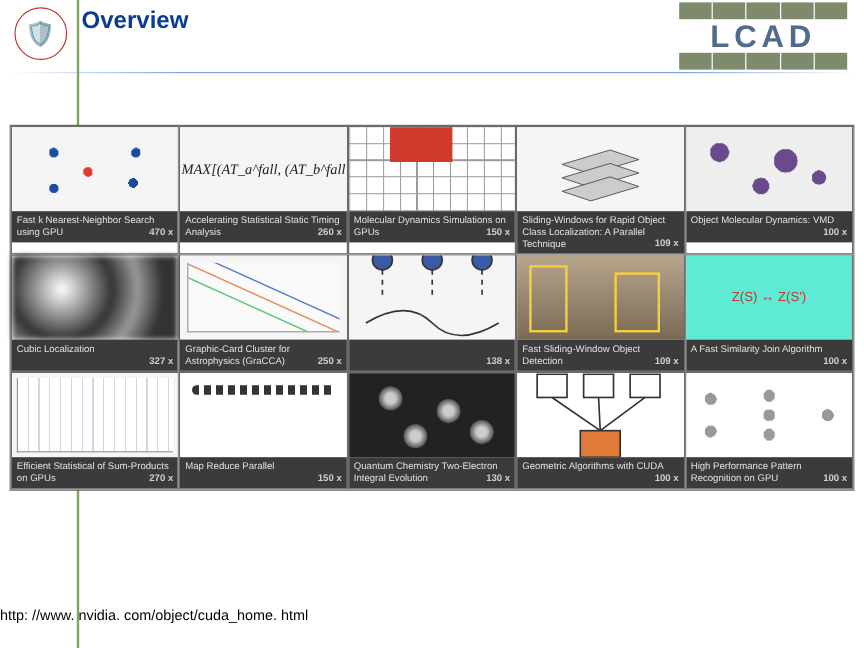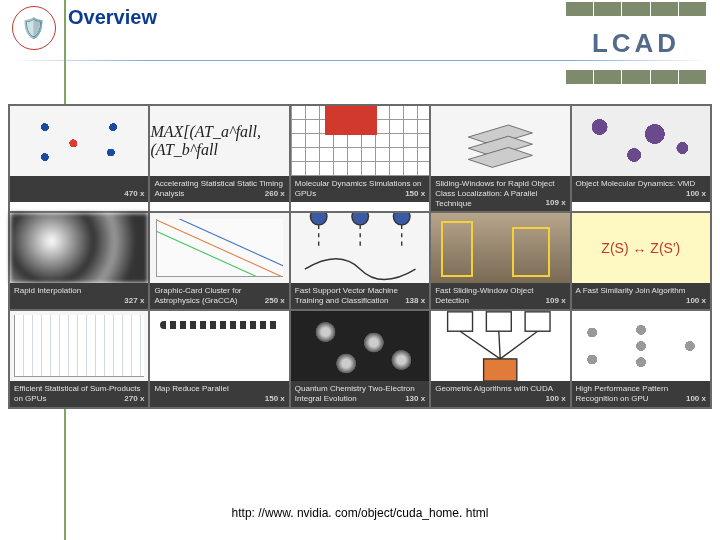--- a/index.html
+++ b/index.html
@@ -4,36 +4,36 @@
 <style>
   * { margin: 0; padding: 0; box-sizing: border-box; }
   body { width: 720px; height: 540px; background: #fff; font-family: Verdana, Arial, sans-serif; overflow: hidden; }
   .header { display: flex; align-items: flex-start; padding: 6px 12px 0 12px; height: 56px; position: relative; }
   .crest { width: 44px; height: 44px; border-radius: 50%; border: 1px solid #c0392b; background: #fff; display: flex; align-items: center; justify-content: center; margin-right: 12px; font-size: 20px; }
   .vline { width: 2px; height: 540px; background: #7fa560; position: absolute; left: 64px; top: 0; z-index: 0; }
   .title { font-size: 20px; font-weight: bold; color: #0a3d91; z-index: 2; }
   .lcad-box { position: absolute; right: 14px; top: 2px; width: 140px; }
   .lcad-strip { height: 14px; display: flex; gap: 1px; margin-bottom: 0; }
   .lcad-strip span { flex: 1; background: #7d8a6b; }
-  .lcad-text { font-size: 26px; font-weight: bold; letter-spacing: 4px; color: #536b8a; text-align: center; line-height: 1; margin: 14px 0; }
+  .lcad-text { font-size: 26px; font-weight: bold; letter-spacing: 4px; color: #536b8a; text-align: center; line-height: 1; margin: 1px 0; }
   .hline { position: absolute; left: 8px; right: 8px; top: 60px; height: 1px; background: linear-gradient(to right, transparent, #7ea6e0 20%, #7ea6e0 80%, transparent); }
   .grid { position: absolute; left: 8px; right: 8px; top: 104px; display: grid; grid-template-columns: repeat(5, 1fr); gap: 0; border: 1px solid #6a6a6a; }
   .card { border: 1px solid #6a6a6a; display: flex; flex-direction: column; background: #fff; }
   .thumb { width: 100%; height: 70px; background: #f5f5f5; position: relative; overflow: hidden; }
   .cap { background: #3b3b3b; color: #e0e0e0; font-size: 8px; line-height: 1.25; padding: 3px 4px 2px 4px; min-height: 26px; position: relative; }
   .speed { position: absolute; right: 4px; bottom: 3px; font-size: 8px; color: #cfcfcf; font-weight: bold; }
-  .footer { position: absolute; bottom: 20px; width: 100%; text-align: center; font-size: 12px; color: #000; }
+  .footer { position: absolute; bottom: 20px; width: 100%; font-size: 12px; color: #000; }
   
   .dots::before { content:""; position:absolute; inset:12px; background:
     radial-gradient(circle 4px at 20% 20%, #1b4aa3 98%, transparent),
     radial-gradient(circle 4px at 80% 20%, #1b4aa3 98%, transparent),
     radial-gradient(circle 4px at 45% 55%, #e03a2c 98%, transparent),
     radial-gradient(circle 4px at 20% 85%, #1b4aa3 98%, transparent),
     radial-gradient(circle 4px at 78% 75%, #1b4aa3 98%, transparent); }
-  .math { display:flex; align-items:center; justify-content:center; font-family:Georgia,serif; font-size:16px; font-style:italic; color:#222; }
+  .math { display:flex; align-items:center; justify-content:center; font-family:Georgia,serif; font-size:12px; font-style:italic; color:#222; }
   .gridplot { background:
     linear-gradient(#d0392b, #d0392b) 40% 0/38% 42% no-repeat,
     repeating-linear-gradient(0deg, #999 0 1px, transparent 1px 14px),
     repeating-linear-gradient(90deg, #999 0 1px, transparent 1px 14px),
     #fff; }
   .sheets { display:flex; align-items:center; justify-content:center; }
   .sheets svg { width:80%; height:80%; }
   .mol { background:
     radial-gradient(circle 8px at 20% 30%, #6a4a8c 98%, transparent),
     radial-gradient(circle 10px at 60% 40%, #6a4a8c 98%, transparent),
@@ -44,21 +44,21 @@
   .lines { background:
     linear-gradient(to top right, transparent 48%, #e07b3a 49%, transparent 50%),
     linear-gradient(to top right, transparent 38%, #3ac05a 39%, transparent 40%),
     linear-gradient(to top right, transparent 58%, #3a6ac0 59%, transparent 60%),
     #fafafa; border-left:1px solid #999; border-bottom:1px solid #999; margin:6px; height:58px; }
   .svm { display:flex; align-items:center; justify-content:center; }
   .people { background: linear-gradient(#b7a58c, #7a6a54); position:relative; }
   .people::before, .people::after { content:""; position:absolute; border:2px solid #f5d03a; }
   .people::before { left:10px; top:8px; width:28px; height:52px; }
   .people::after { right:20px; top:14px; width:34px; height:46px; }
-  .join { background:#fef9c3; display:flex; align-items:center; justify-content:center; font-size:14px; color:#c0392b; }
+  .join { background:#5eead4; display:flex; align-items:center; justify-content:center; font-size:11px; color:#c0392b; }
   .wave { background:#fff; border-left:1px solid #999; border-bottom:1px solid #999; margin:4px; height:62px; position:relative; }
   .wave::before { content:""; position:absolute; inset:0; background: repeating-linear-gradient(90deg, transparent 0 8px, #6a7aa3 8px 9px); opacity:.3; }
   .mr { background:#fff; position:relative; }
   .mr::before { content:""; position:absolute; left:10px; right:10px; top:10px; height:8px; background: repeating-linear-gradient(90deg,#333 0 6px, transparent 6px 10px); border-radius:4px; }
   .spheres { background:
     radial-gradient(circle 14px at 25% 30%, #ccc 30%, #555 70%, transparent 72%),
     radial-gradient(circle 14px at 60% 45%, #ccc 30%, #555 70%, transparent 72%),
     radial-gradient(circle 14px at 40% 75%, #ccc 30%, #555 70%, transparent 72%),
     radial-gradient(circle 14px at 80% 70%, #ccc 30%, #555 70%, transparent 72%),
     #222; }
@@ -97,21 +97,21 @@
         <span></span>
       </div>
   </div>
 </div>
 <div class="hline"></div>
 
 <div class="grid">
 
   <div class="card">
     <div class="thumb dots"></div>
-    <div class="cap"><span class="speed">470 x</span></div>
+    <div class="cap"><span>Fast k Nearest-Neighbor Search using GPU</span><span class="speed">470 x</span></div>
   </div>
 
   <div class="card">
     <div class="thumb math">MAX[(AT_a^fall, (AT_b^fall</div>
     <div class="cap"><span>Accelerating Statistical Static Timing Analysis</span><span class="speed">260 x</span></div>
   </div>
 
   <div class="card">
     <div class="thumb gridplot"></div>
     <div class="cap"><span>Molecular Dynamics Simulations on GPUs</span><span class="speed">150 x</span></div>
@@ -130,21 +130,21 @@
     <div class="cap"><span>Sliding-Windows for Rapid Object Class Localization: A Parallel Technique</span><span class="speed">109 x</span></div>
   </div>
 
   <div class="card">
     <div class="thumb mol"></div>
     <div class="cap"><span>Object Molecular Dynamics: VMD</span><span class="speed">100 x</span></div>
   </div>
 
   <div class="card">
     <div class="thumb blur"></div>
-    <div class="cap"><span>Rapid Interpolation</span><span class="speed">327 x</span></div>
+    <div class="cap"><span>Cubic Localization</span><span class="speed">327 x</span></div>
   </div>
 
   <div class="card">
     <div class="thumb">
         <div class="lines"></div>
       </div>
     <div class="cap"><span>Graphic-Card Cluster for Astrophysics (GraCCA)</span><span class="speed">250 x</span></div>
   </div>
 
   <div class="card">
@@ -152,21 +152,21 @@
       <svg viewBox="0 0 100 70">
           <g stroke="#333" fill="none">
             <circle cx="20" cy="12" r="6" fill="#3a5aa3"></circle>
             <circle cx="50" cy="12" r="6" fill="#3a5aa3"></circle>
             <circle cx="80" cy="12" r="6" fill="#3a5aa3"></circle>
             <path d="M20 18 V35 M50 18 V35 M80 18 V35" stroke-dasharray="3 3"></path>
             <path d="M10 50 Q35 35 50 50 Q65 65 90 50"></path>
           </g>
         </svg>
     </div>
-    <div class="cap"><span>Fast Support Vector Machine Training and Classification</span><span class="speed">138 x</span></div>
+    <div class="cap"><span class="speed">138 x</span></div>
   </div>
 
   <div class="card">
     <div class="thumb people"></div>
     <div class="cap"><span>Fast Sliding-Window Object Detection</span><span class="speed">109 x</span></div>
   </div>
 
   <div class="card">
     <div class="thumb join">Z(S) ↔ Z(S′)</div>
     <div class="cap"><span>A Fast Similarity Join Algorithm</span><span class="speed">100 x</span></div>

